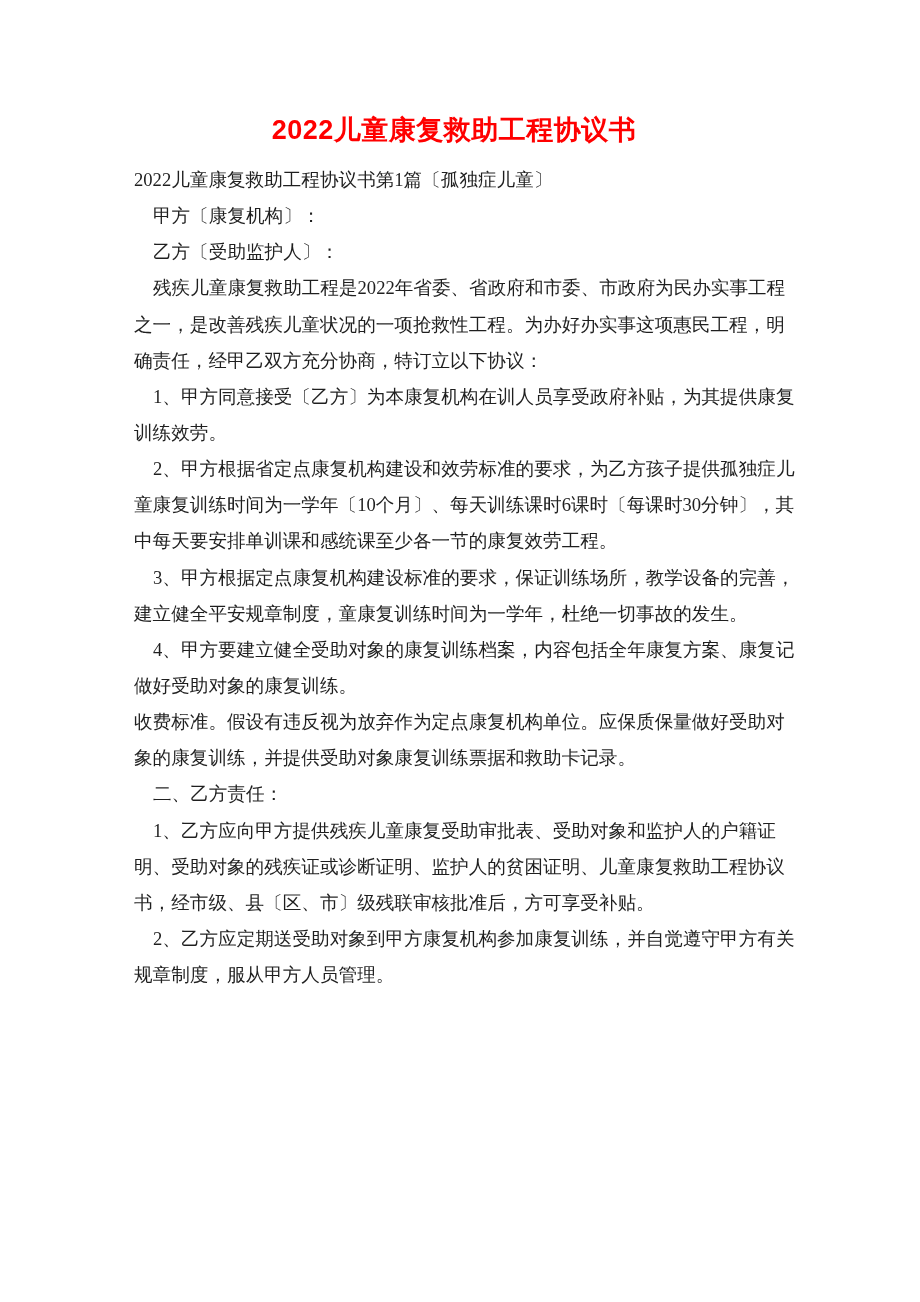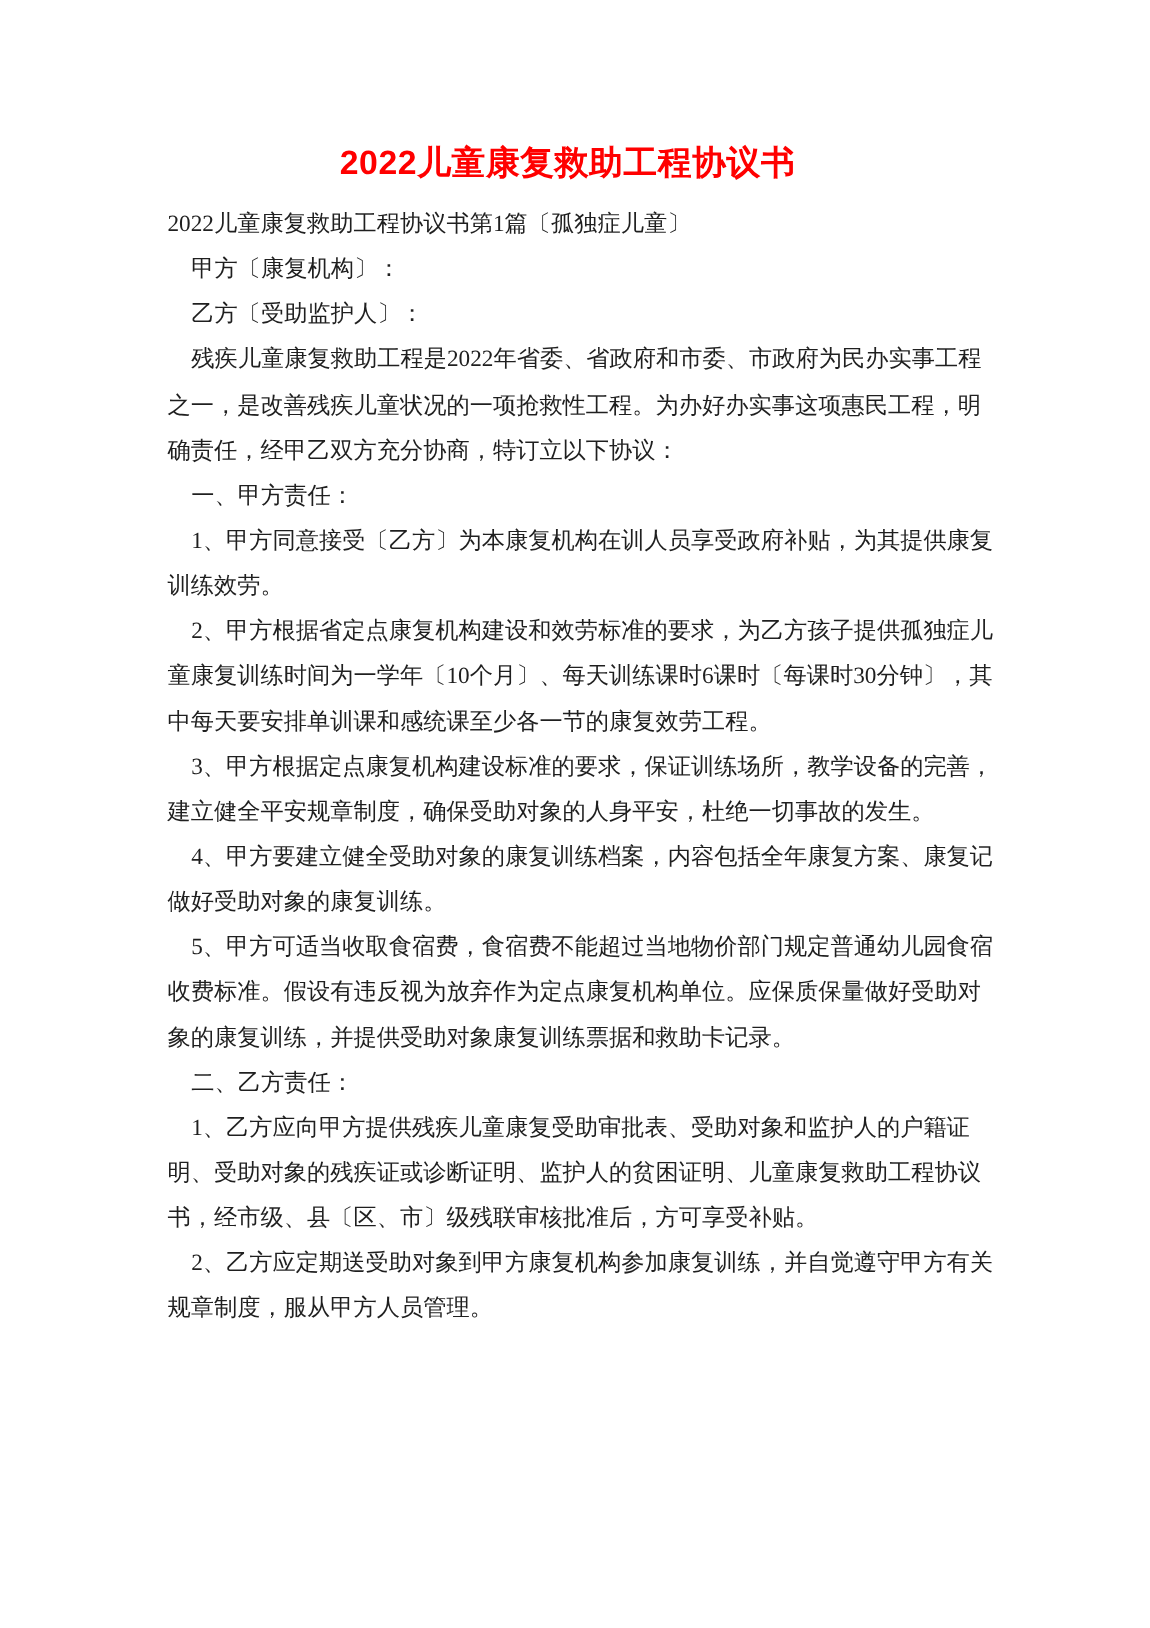--- a/index.html
+++ b/index.html
@@ -59,41 +59,37 @@
       </div>
       <div class="paragraph">
         <div class="line indent">乙方〔受助监护人〕：</div>
       </div>
       <div class="paragraph">
         <div class="line indent">残疾儿童康复救助工程是2022年省委、省政府和市委、市政府为民办实事工程</div>
         <div class="line">之一，是改善残疾儿童状况的一项抢救性工程。为办好办实事这项惠民工程，明</div>
         <div class="line">确责任，经甲乙双方充分协商，特订立以下协议：</div>
       </div>
       <div class="paragraph">
-        <div class="line indent">一、甲方责任：</div>
-      </div>
-      <div class="paragraph">
         <div class="line indent">1、甲方同意接受〔乙方〕为本康复机构在训人员享受政府补贴，为其提供康复</div>
         <div class="line">训练效劳。</div>
       </div>
       <div class="paragraph">
         <div class="line indent">2、甲方根据省定点康复机构建设和效劳标准的要求，为乙方孩子提供孤独症儿</div>
         <div class="line">童康复训练时间为一学年〔10个月〕、每天训练课时6课时〔每课时30分钟〕，其</div>
         <div class="line">中每天要安排单训课和感统课至少各一节的康复效劳工程。</div>
       </div>
       <div class="paragraph">
         <div class="line indent">3、甲方根据定点康复机构建设标准的要求，保证训练场所，教学设备的完善，</div>
-        <div class="line">建立健全平安规章制度，确保受助对象的人身平安，杜绝一切事故的发生。</div>
+        <div class="line">建立健全平安规章制度，童康复训练时间为一学年，杜绝一切事故的发生。</div>
       </div>
       <div class="paragraph">
         <div class="line indent">4、甲方要建立健全受助对象的康复训练档案，内容包括全年康复方案、康复记</div>
         <div class="line">做好受助对象的康复训练。</div>
       </div>
       <div class="paragraph">
-        <div class="line indent">5、甲方可适当收取食宿费，食宿费不能超过当地物价部门规定普通幼儿园食宿</div>
         <div class="line">收费标准。假设有违反视为放弃作为定点康复机构单位。应保质保量做好受助对</div>
         <div class="line">象的康复训练，并提供受助对象康复训练票据和救助卡记录。</div>
       </div>
       <div class="paragraph">
         <div class="line indent">二、乙方责任：</div>
       </div>
       <div class="paragraph">
         <div class="line indent">1、乙方应向甲方提供残疾儿童康复受助审批表、受助对象和监护人的户籍证</div>
         <div class="line">明、受助对象的残疾证或诊断证明、监护人的贫困证明、儿童康复救助工程协议</div>
         <div class="line">书，经市级、县〔区、市〕级残联审核批准后，方可享受补贴。</div>

